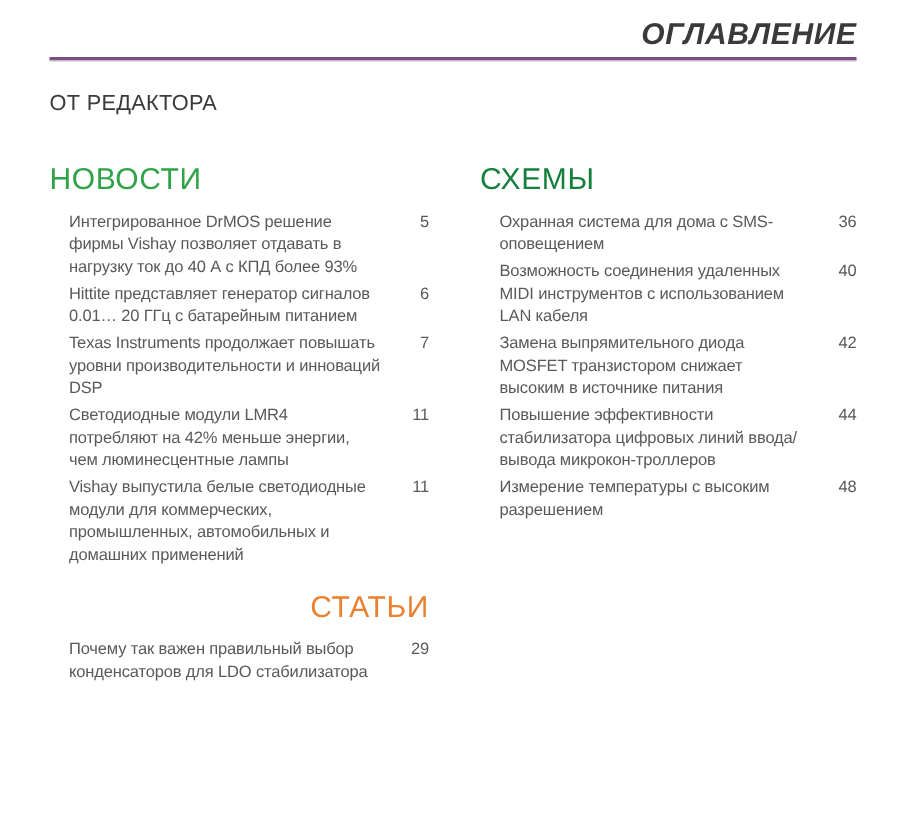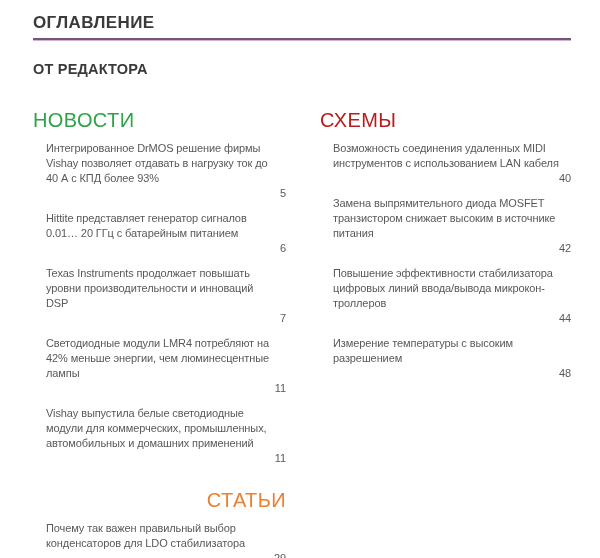--- a/index.html
+++ b/index.html
@@ -7,37 +7,38 @@
     position: relative;
     width: 600px;
     height: 558px;
     background: #ffffff;
     box-sizing: border-box;
     padding: 13px 29px 0 33px;
     overflow: hidden;
     font-family: "Liberation Sans", sans-serif;
   }
   .doc-title {
-    text-align: left;
-    font-size: 17px;
+    text-align: right;
+    font-size: 20px;
     font-weight: bold;
     color: #3a3a3c;
     letter-spacing: 0.4px;
     line-height: 20px;
+    font-style: italic;
   }
   .title-rule {
     height: 2px;
     margin-top: 5px;
     background: #7a5280;
     box-shadow: 0 1px 0 #c9b4cb;
   }
   .from-editor {
     margin-top: 21px;
     font-size: 14.5px;
-    font-weight: bold;
+    font-weight: normal;
     color: #3a3a3c;
     letter-spacing: 0.2px;
     line-height: 17px;
   }
   .columns { display: flex; margin-top: 33px; }
   .col-left { flex: 0 0 253px; width: 253px; }
   .col-right { flex: 1; margin-left: 34px; }
   .section-heading {
     font-size: 20px;
     font-weight: normal;
@@ -46,21 +47,20 @@
     letter-spacing: 0.4px;
   }
   .section-articles { margin-top: 18px; }
   .toc-item {
     display: flex;
     margin-bottom: 3px;
     font-size: 11px;
     line-height: 15px;
     color: #58595b;
     letter-spacing: -0.1px;
-    flex-direction: column;
   }
   .item-text { flex: 1; padding-left: 13px; padding-right: 10px; }
   .item-page { flex: 0 0 22px; text-align: right; color: #58595b; }
 </style>
 </head>
 <body>
 
 <div class="page">
 
   <div class="doc-title">ОГЛАВЛЕНИЕ</div>
@@ -104,22 +104,26 @@
           <div class="item-text">Почему так важен правильный выбор конденсаторов для LDO стабилизатора</div>
           <div class="item-page">29</div>
         </div>
       </div>
 
     </div>
 
     <div class="col-right">
 
       <div>
-        <div class="section-heading" style="color: #b91c1c;">СХЕМЫ</div>
+        <div class="section-heading" style="color: #15803d;">СХЕМЫ</div>
 
+        <div class="toc-item">
+          <div class="item-text">Охранная система для дома с SMS-оповещением</div>
+          <div class="item-page">36</div>
+        </div>
         <div class="toc-item">
           <div class="item-text">Возможность соединения удаленных MIDI инструментов с использованием LAN кабеля</div>
           <div class="item-page">40</div>
         </div>
         <div class="toc-item">
           <div class="item-text">Замена выпрямительного диода MOSFET транзистором снижает высоким в источнике питания</div>
           <div class="item-page">42</div>
         </div>
         <div class="toc-item">
           <div class="item-text">Повышение эффективности стабилизатора цифровых линий ввода/вывода микрокон-троллеров</div>

